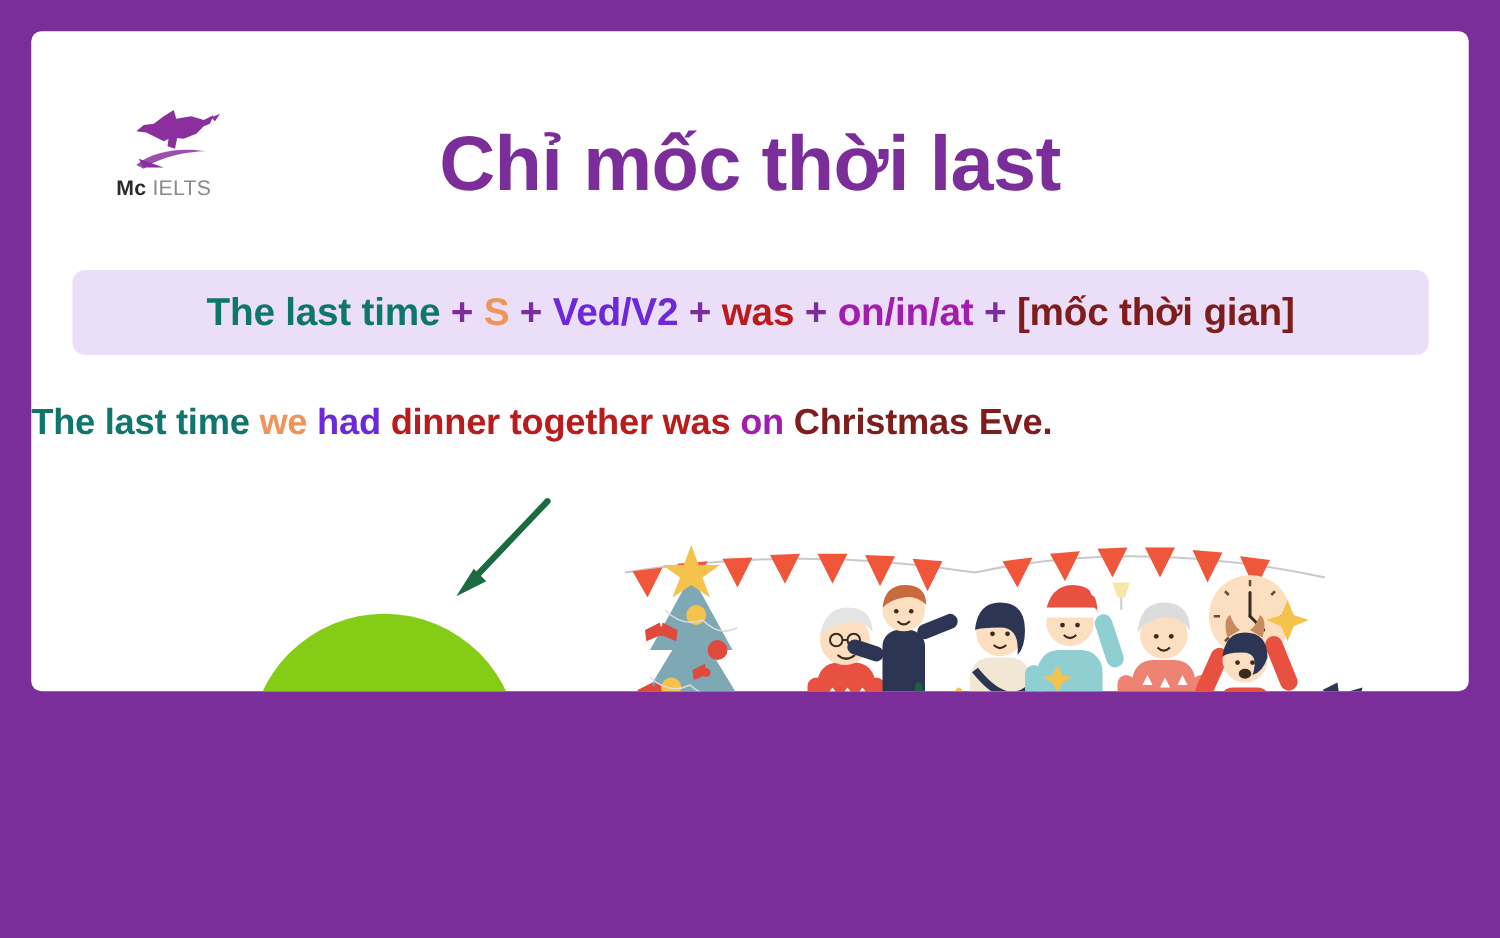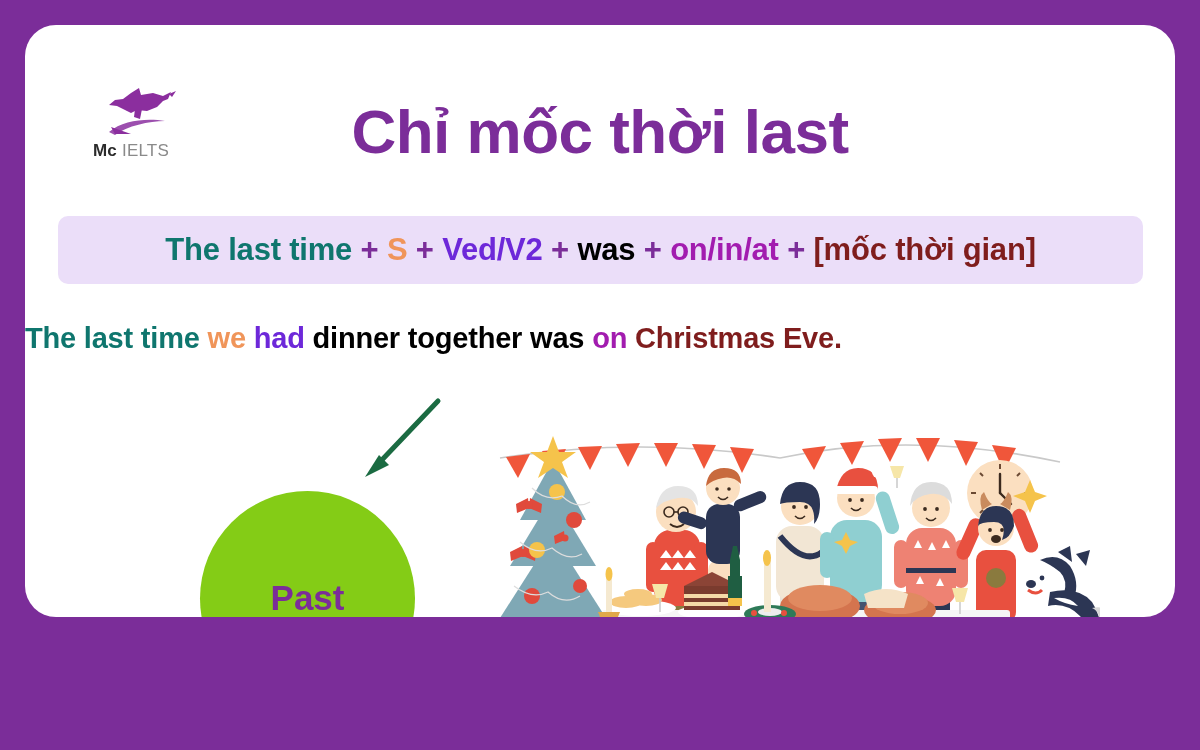--- a/index.html
+++ b/index.html
@@ -8,23 +8,23 @@
     font-family:"Liberation Sans", sans-serif;
     background:#7B2D99;
     overflow:hidden;
   }
   .frame {
     position:absolute; left:0; top:0; width:1200px; height:750px;
     background:#7B2D99;
   }
   .card {
     position:absolute; left:25px; top:25px;
-    width:1150px; height:592px;
+    width:1150px; height:528px;
     background:#ffffff;
-    border-radius:31px;
+    border-radius:8px;
     overflow:hidden;
   }
 
   
   .logo { position:absolute; left:68px; top:62px; width:100px; height:82px; }
   .logo-bird { position:absolute; left:8px; top:0; width:76px; height:52px; }
   .logo-text { position:absolute; left:0px; top:54px; font-size:17px; letter-spacing:.2px; white-space:nowrap; }
   .logo-mc { font-weight:bold; color:#2b2b2b; }
   .logo-ielts { font-weight:normal; color:#8a8a8a; }
 
@@ -53,21 +53,21 @@
     position:absolute; left:0; top:297px; width:1150px;
     font-size:29px; font-weight:bold; letter-spacing:-0.2px;
     white-space:nowrap;
   }
 
   
   .c-red    { color:#0f766e; }
   .c-plus   { color:#7B2D99; }
   .c-orange { color:#F0955A; }
   .c-green  { color:#6d28d9; }
-  .c-purple { color:#000000; }
+  .c-purple { color:#b91c1c; }
   .c-blue   { color:#a21caf; }
   .c-pink   { color:#7f1d1d; }
 
   
   .arrow { position:absolute; left:318px; top:370px; width:110px; height:95px; }
 
   
   .circle {
     position:absolute; left:175px; top:466px;
     width:215px; height:215px;

